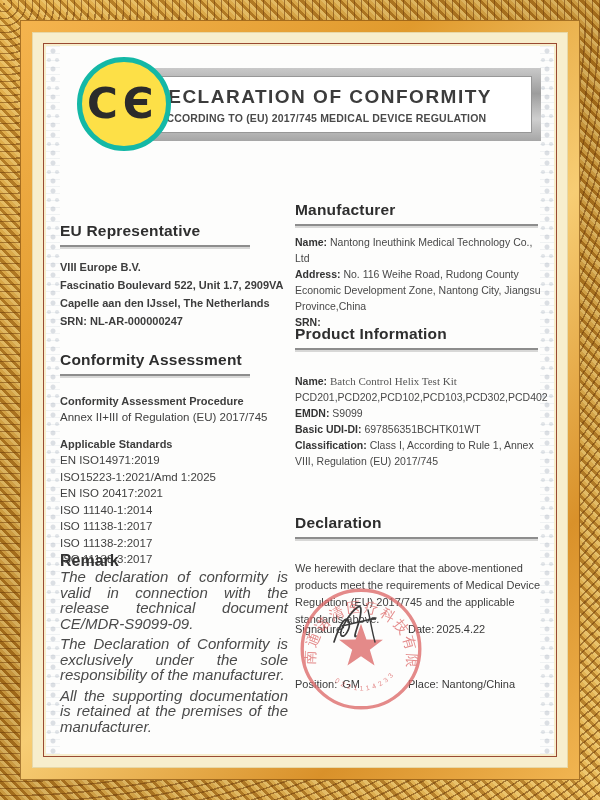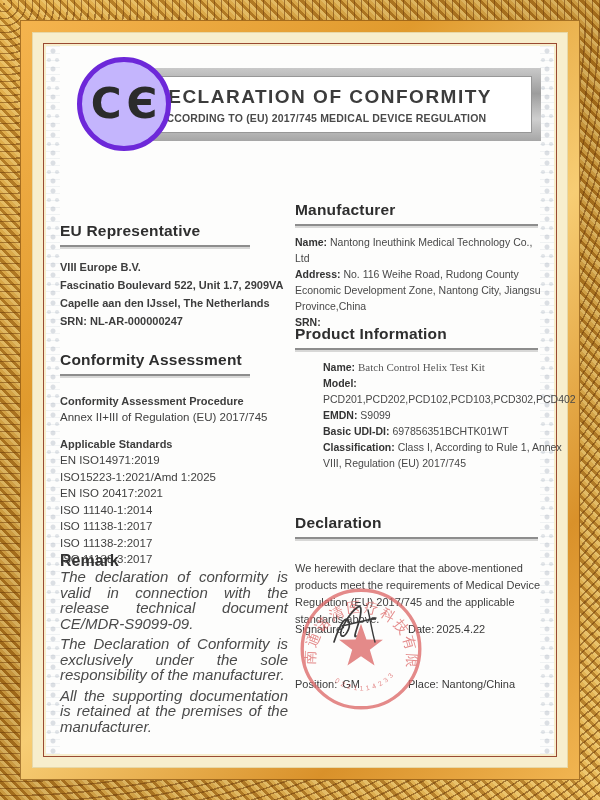--- a/index.html
+++ b/index.html
@@ -60,22 +60,22 @@
     align-items:center;justify-content:center;
   }
   .banner-title{
     font-weight:bold;font-size:19px;letter-spacing:1.5px;color:#3c3c3c;
   }
   .banner-sub{
     font-weight:bold;font-size:10.5px;color:#4a4a4a;margin-top:4px;letter-spacing:.2px;
   }
   .ce{
     position:absolute;left:31px;top:11px;width:84px;height:84px;border-radius:50%;
-    background:#c4b5fd;border:5px solid #6d28d9;z-index:2;
-    display:flex;align-items:center;justify-content:center;
+    background:#fde047;border:5px solid #14b8a6;z-index:2;
+    display:flex;align-items:center;
   }
   .ce-text{
     font-family:"DejaVu Sans",sans-serif;font-weight:bold;font-size:42px;
     color:#2b2b2b;letter-spacing:5px;padding-left:5px;line-height:1;
   }
 
   
   .col-left{position:absolute;left:14px;top:0;width:228px;}
   .col-right{position:absolute;left:249px;top:0;width:248px;}
   .abs{position:absolute;}
@@ -170,23 +170,22 @@
     </div>
     <div class="abs rline" style="top:188px;width:248px;">
       <div><span class="lbl">Name:</span> <span>Nantong Ineuthink Medical Technology Co., Ltd</span></div>
       <div><span class="lbl">Address:</span> <span>No. 116 Weihe Road, Rudong County Economic Development Zone, Nantong City, Jiangsu Province,China</span></div>
       <div><span class="lbl">SRN:</span></div>
     </div>
 
     <div class="abs" style="top:279px;width:248px;">
       <div class="sec-heading u-right">Product Information</div>
     </div>
-    <div class="abs rline" style="top:313px;width:248px;margin-left:28px;">
+    <div class="abs rline" style="top:327px;width:248px;">
       <div><span class="lbl">Name:</span> <span class="serif-val">Batch Control Helix Test Kit</span></div>
-      <div><span class="lbl">Model:</span></div>
       <div>PCD201,PCD202,PCD102,PCD103,PCD302,PCD402</div>
       <div><span class="lbl">EMDN:</span> <span>S9099</span></div>
       <div><span class="lbl">Basic UDI-DI:</span> <span>697856351BCHTK01WT</span></div>
       <div><span class="lbl">Classification:</span> <span>Class I, According to Rule 1, Annex VIII, Regulation (EU) 2017/745</span></div>
     </div>
 
     <div class="abs" style="top:468px;width:248px;">
       <div class="sec-heading u-right">Declaration</div>
     </div>
     <div class="abs decl-text" style="top:514px;">We herewith declare that the above-mentioned products meet the requirements of Medical Device Regulation (EU) 2017/745 and the applicable standards above.</div>

